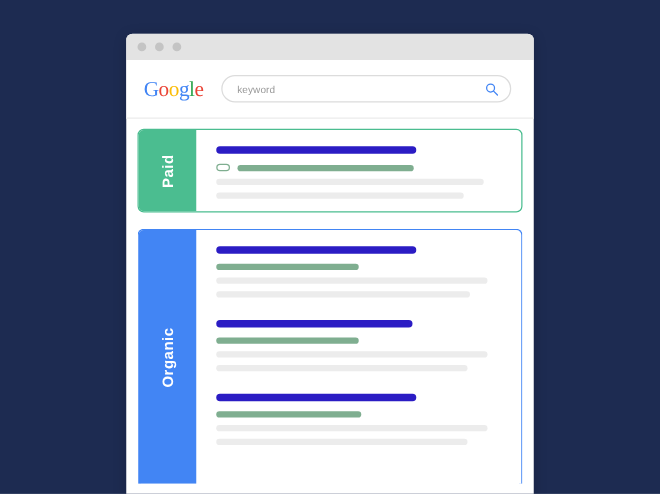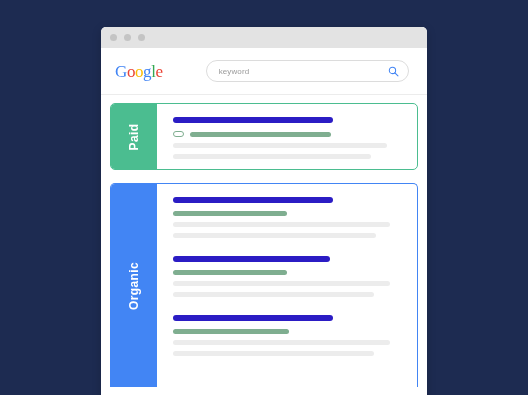--- a/index.html
+++ b/index.html
@@ -52,21 +52,20 @@
 
   
   .search-header {
     height: 47px;
     background: #ffffff;
     display: flex;
     align-items: center;
     padding: 0 18px 0 14px;
     box-sizing: border-box;
     border-bottom: 1px solid #ececec;
-    gap: 29px;
   }
 
   .google-logo {
     font-family: "Liberation Serif", serif;
     font-size: 17px;
     letter-spacing: -0.4px;
     line-height: 1;
     white-space: nowrap;
     user-select: none;
   }

